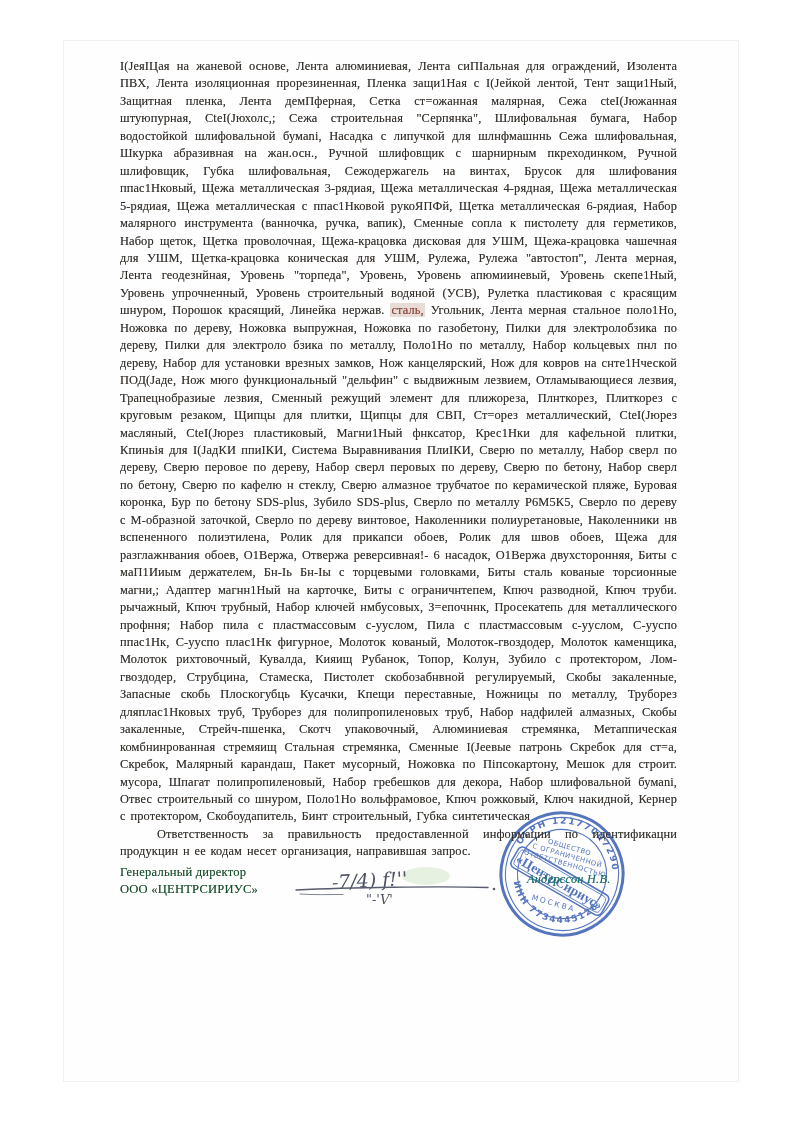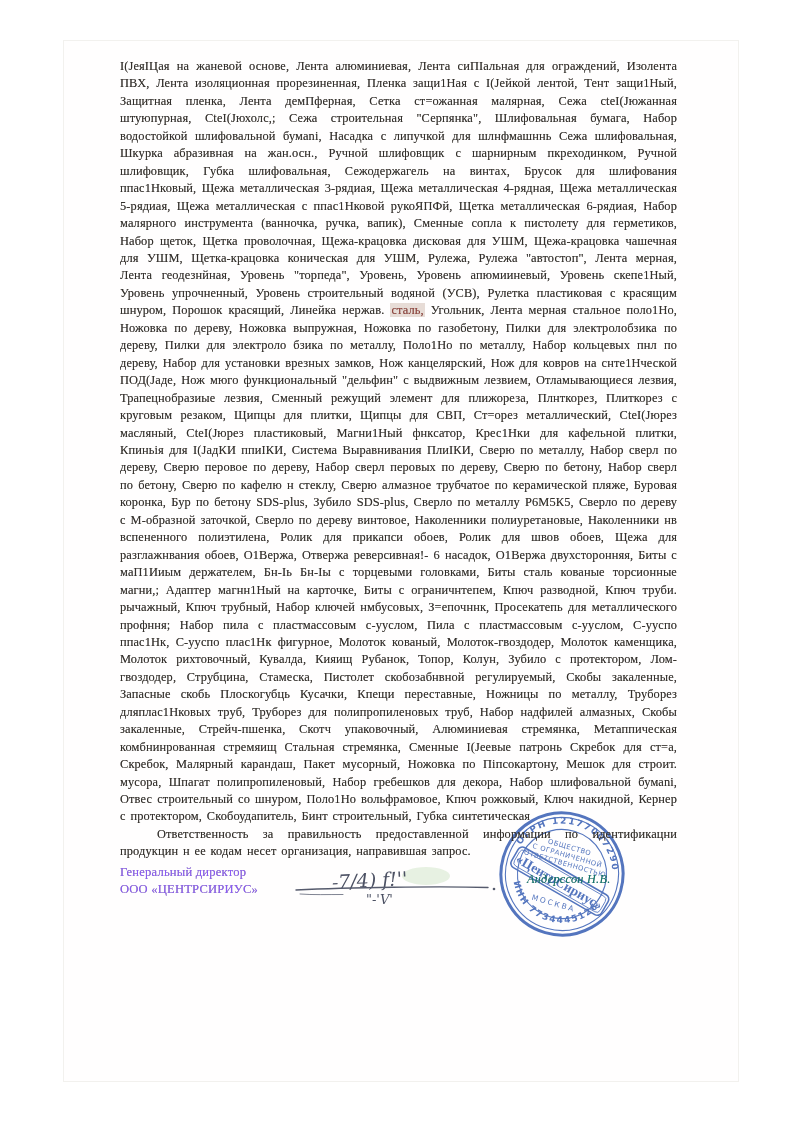--- a/index.html
+++ b/index.html
@@ -14,21 +14,21 @@
   .body-text{
     position:absolute;left:120px;top:58px;width:557px;z-index:2;
     font-size:12.4px;line-height:17.45px;color:#33302c;
     text-align:justify;letter-spacing:0.12px;word-spacing:1.6px;
     text-shadow:0 0 0.5px rgba(70,64,58,0.55);
   }
   .body-text p{margin:0;}
   .par-indent{text-indent:37px;}
   .hl{color:#96453e;background:#e7dcd6;padding:0 1px;}
   .signoff{
-    position:absolute;left:120px;top:864px;z-index:2;color:#8b5cf6;
+    position:absolute;left:120px;top:864px;z-index:2;color:#14532d;
     font-size:12.6px;line-height:17.2px;letter-spacing:0.2px;
     text-shadow:0 0 0.5px rgba(70,64,58,0.55);
   }
   .signature-svg{position:absolute;left:288px;top:860px;z-index:3;}
   .sig-stroke{stroke:#565b6d;fill:none;stroke-linecap:round;}
   .sig-text{fill:#4c5163;font-family:"DejaVu Serif",serif;font-style:italic;}
   .stamp-wrap{position:absolute;left:498px;top:810px;width:128px;height:128px;z-index:1;opacity:0.88;}
   .stamp-ink circle,.stamp-ink rect{fill:none;stroke:#3d63b6;}
   .stamp-ink text{fill:#3d63b6;}
   .ring-text{font-family:"DejaVu Sans",sans-serif;font-size:9px;font-weight:bold;letter-spacing:1.6px;}

